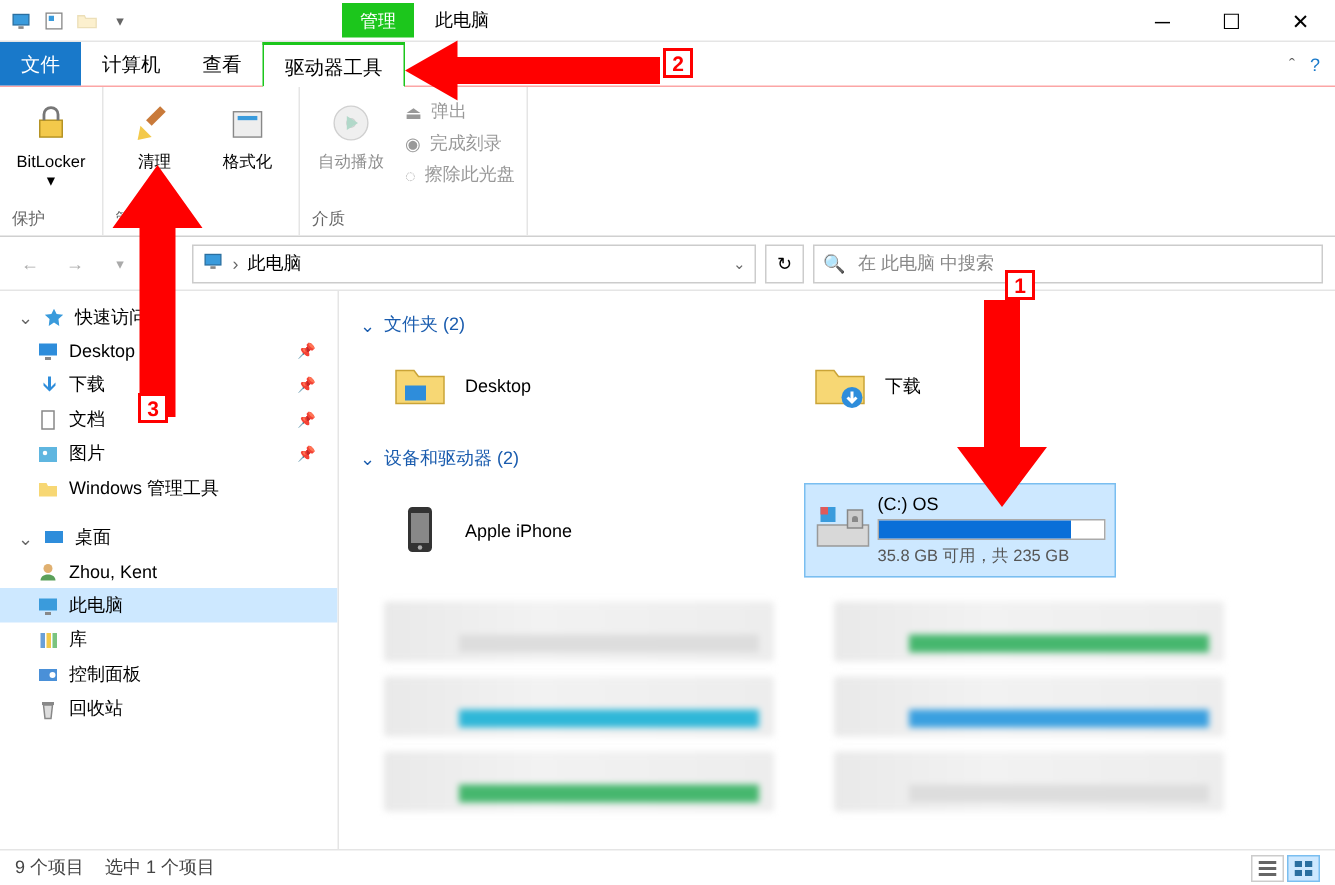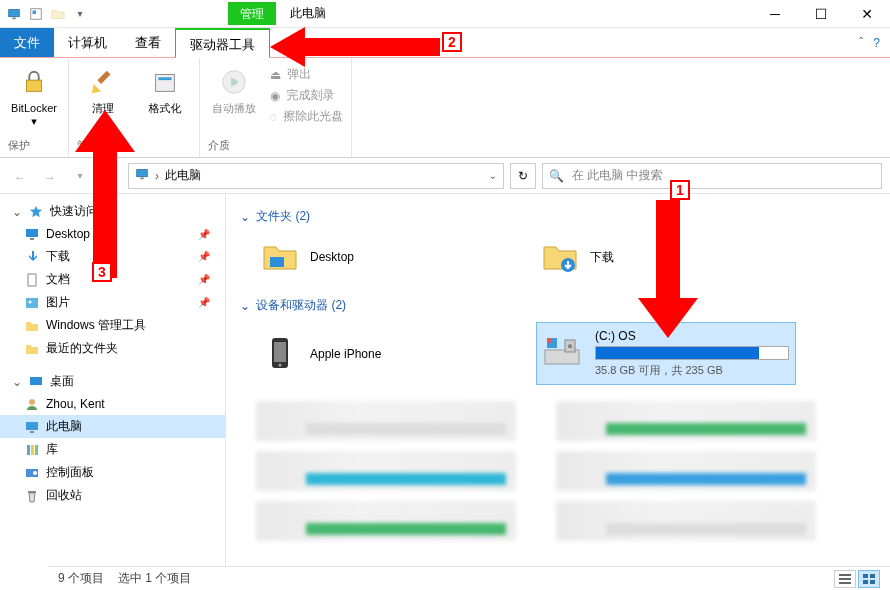--- a/index.html
+++ b/index.html
@@ -248,22 +248,21 @@
     padding: 4px;
     cursor: pointer;
   }
   .item-tile .ticon {
     width: 40px; height: 40px;
     display: flex; align-items: center; justify-content: center;
   }
   .drive-tile {
     display: flex;
     align-items: center;
-    gap: 10px;
-    width: 260px;
+    width: 208px;
     padding: 6px;
     cursor: pointer;
   }
   .drive-tile.selected {
     background: #cde8ff;
     border: 1px solid #7abef0;
   }
   .drive-info { flex: 1; }
   .drive-bar {
     height: 14px;
@@ -302,21 +301,20 @@
   
   .statusbar {
     height: 24px;
     border-top: 1px solid #e5e5e5;
     display: flex;
     align-items: center;
     padding: 0 10px;
     font-size: 12px;
     color: #444;
     gap: 14px;
-    margin-left: 48px;
   }
   .statusbar .views {
     margin-left: auto;
     display: flex;
     gap: 2px;
   }
   .view-btn {
     width: 22px; height: 18px;
     border: 1px solid #ccc;
     display: flex; align-items: center; justify-content: center;
@@ -531,28 +529,20 @@
       <span class="pin">📌</span>
     </div>
     <div class="tree-item">
       <span class="tree-icon">
           <svg width="14" height="14">
             <path d="M1 3h5l1 2h6v7H1z" fill="#f7d774"></path>
           </svg>
         </span>
       <span>Windows 管理工具</span>
     </div>
-    <div class="tree-item">
-      <span class="tree-icon">
-          <svg width="14" height="14">
-            <path d="M1 3h5l1 2h6v7H1z" fill="#f7d774"></path>
-          </svg>
-        </span>
-      <span>最近的文件夹</span>
-    </div>
 
     <div style="height:10px"></div>
     <div class="tree-item root">
       <span class="tree-caret">⌄</span>
       <span class="tree-icon">
           <svg width="14" height="14">
             <rect x="1" y="2" width="12" height="8" fill="#2e8ddb"></rect>
           </svg>
         </span>
       <span>桌面</span>

